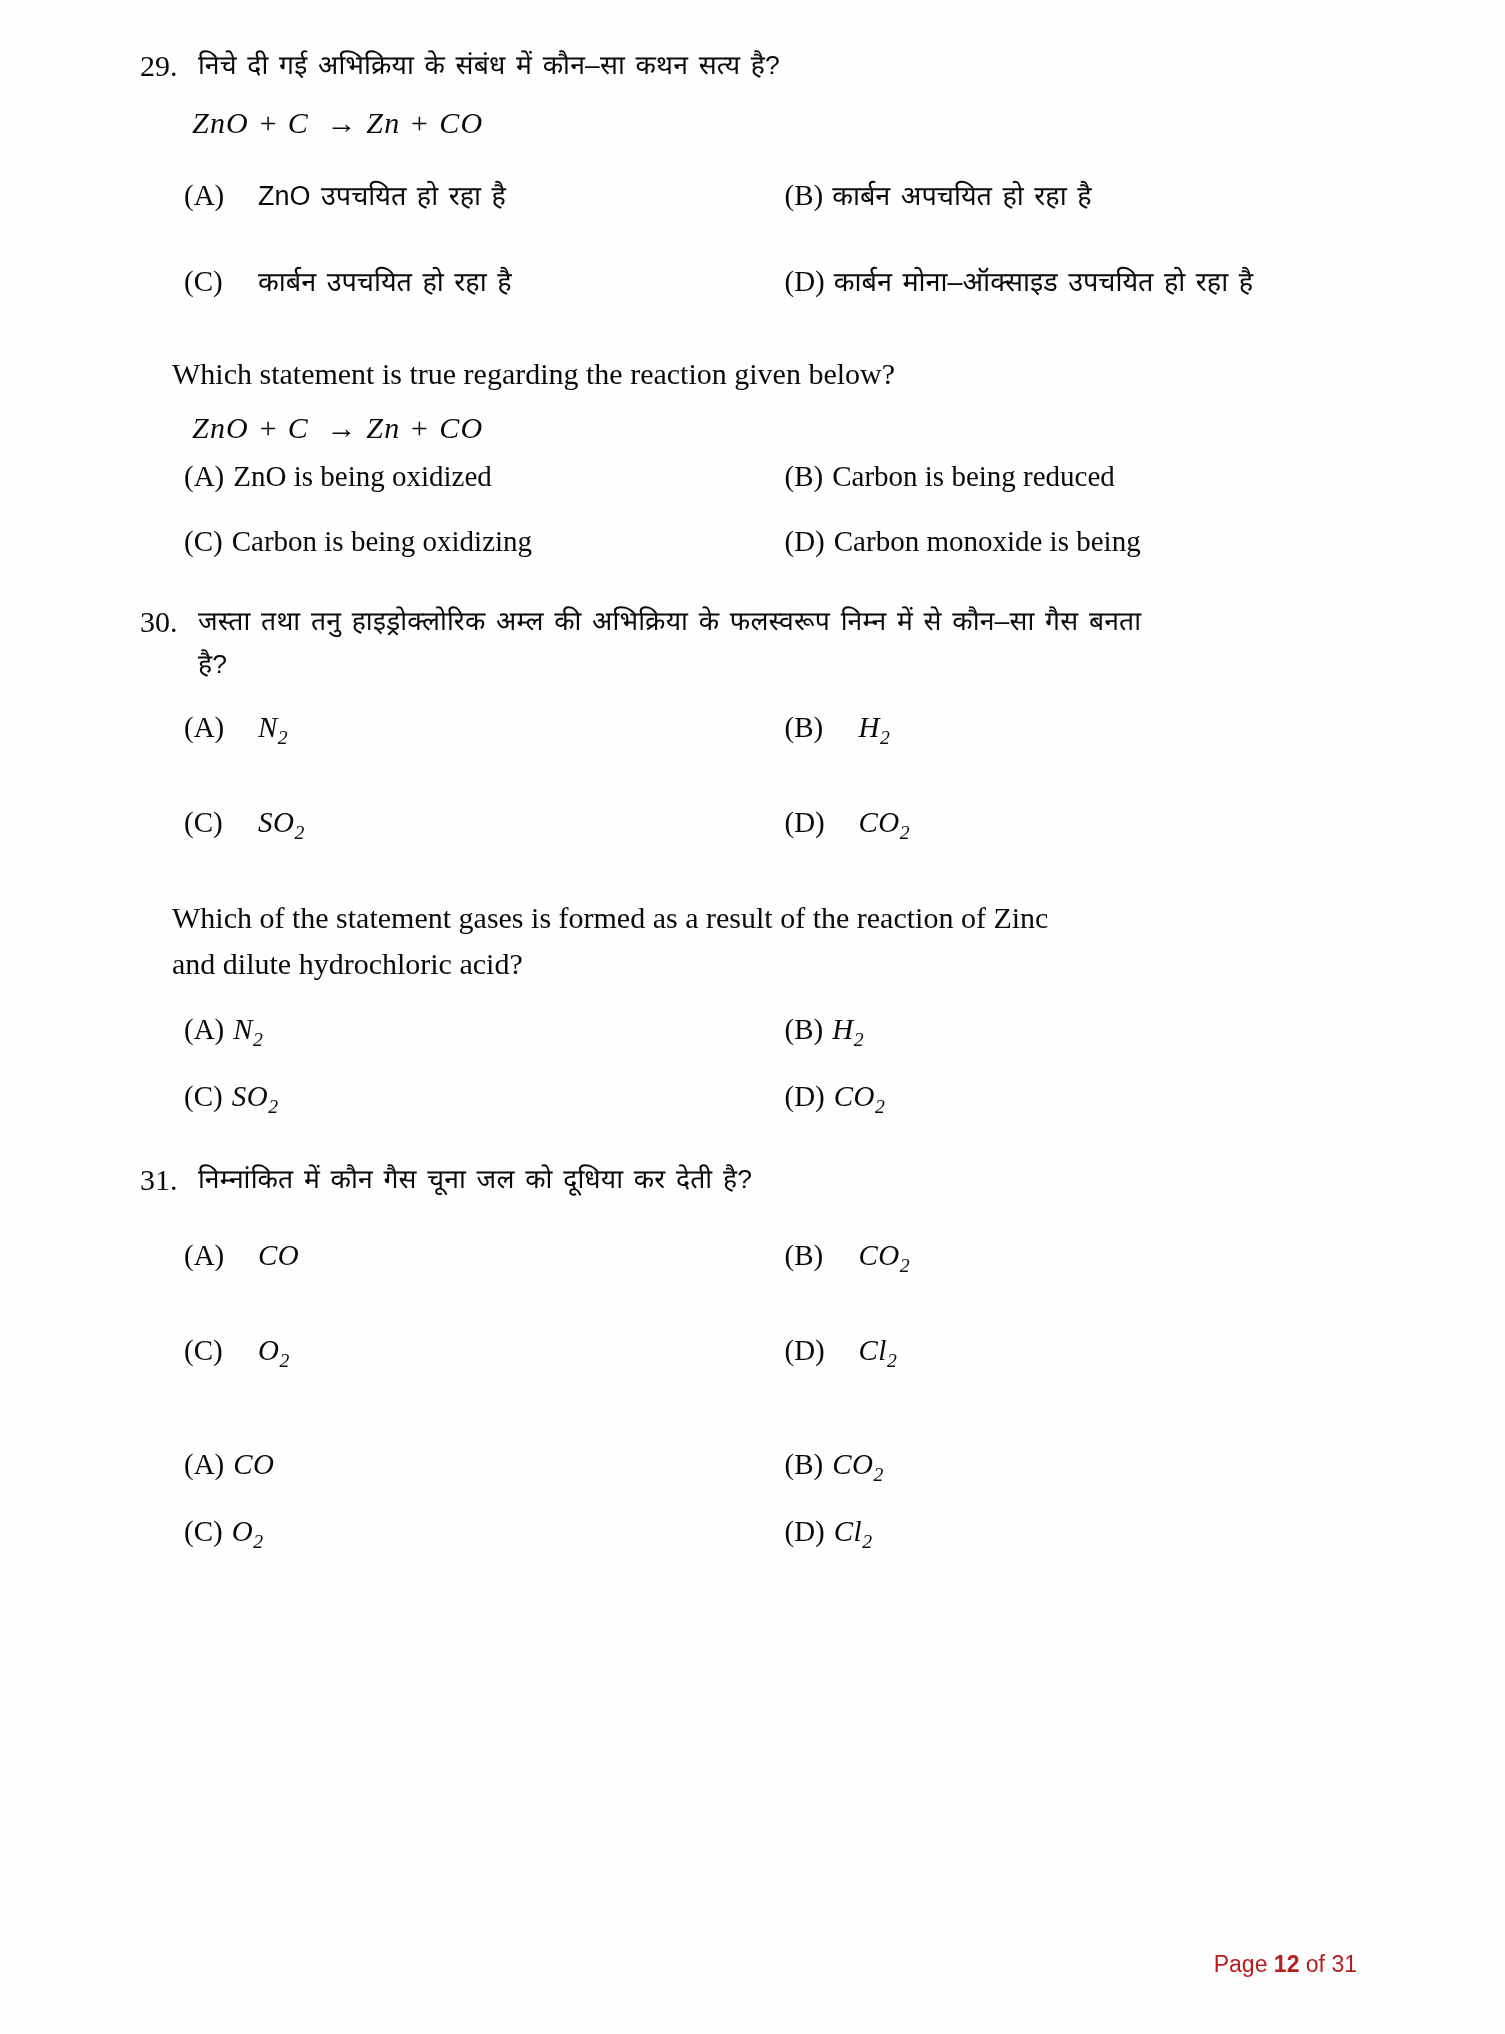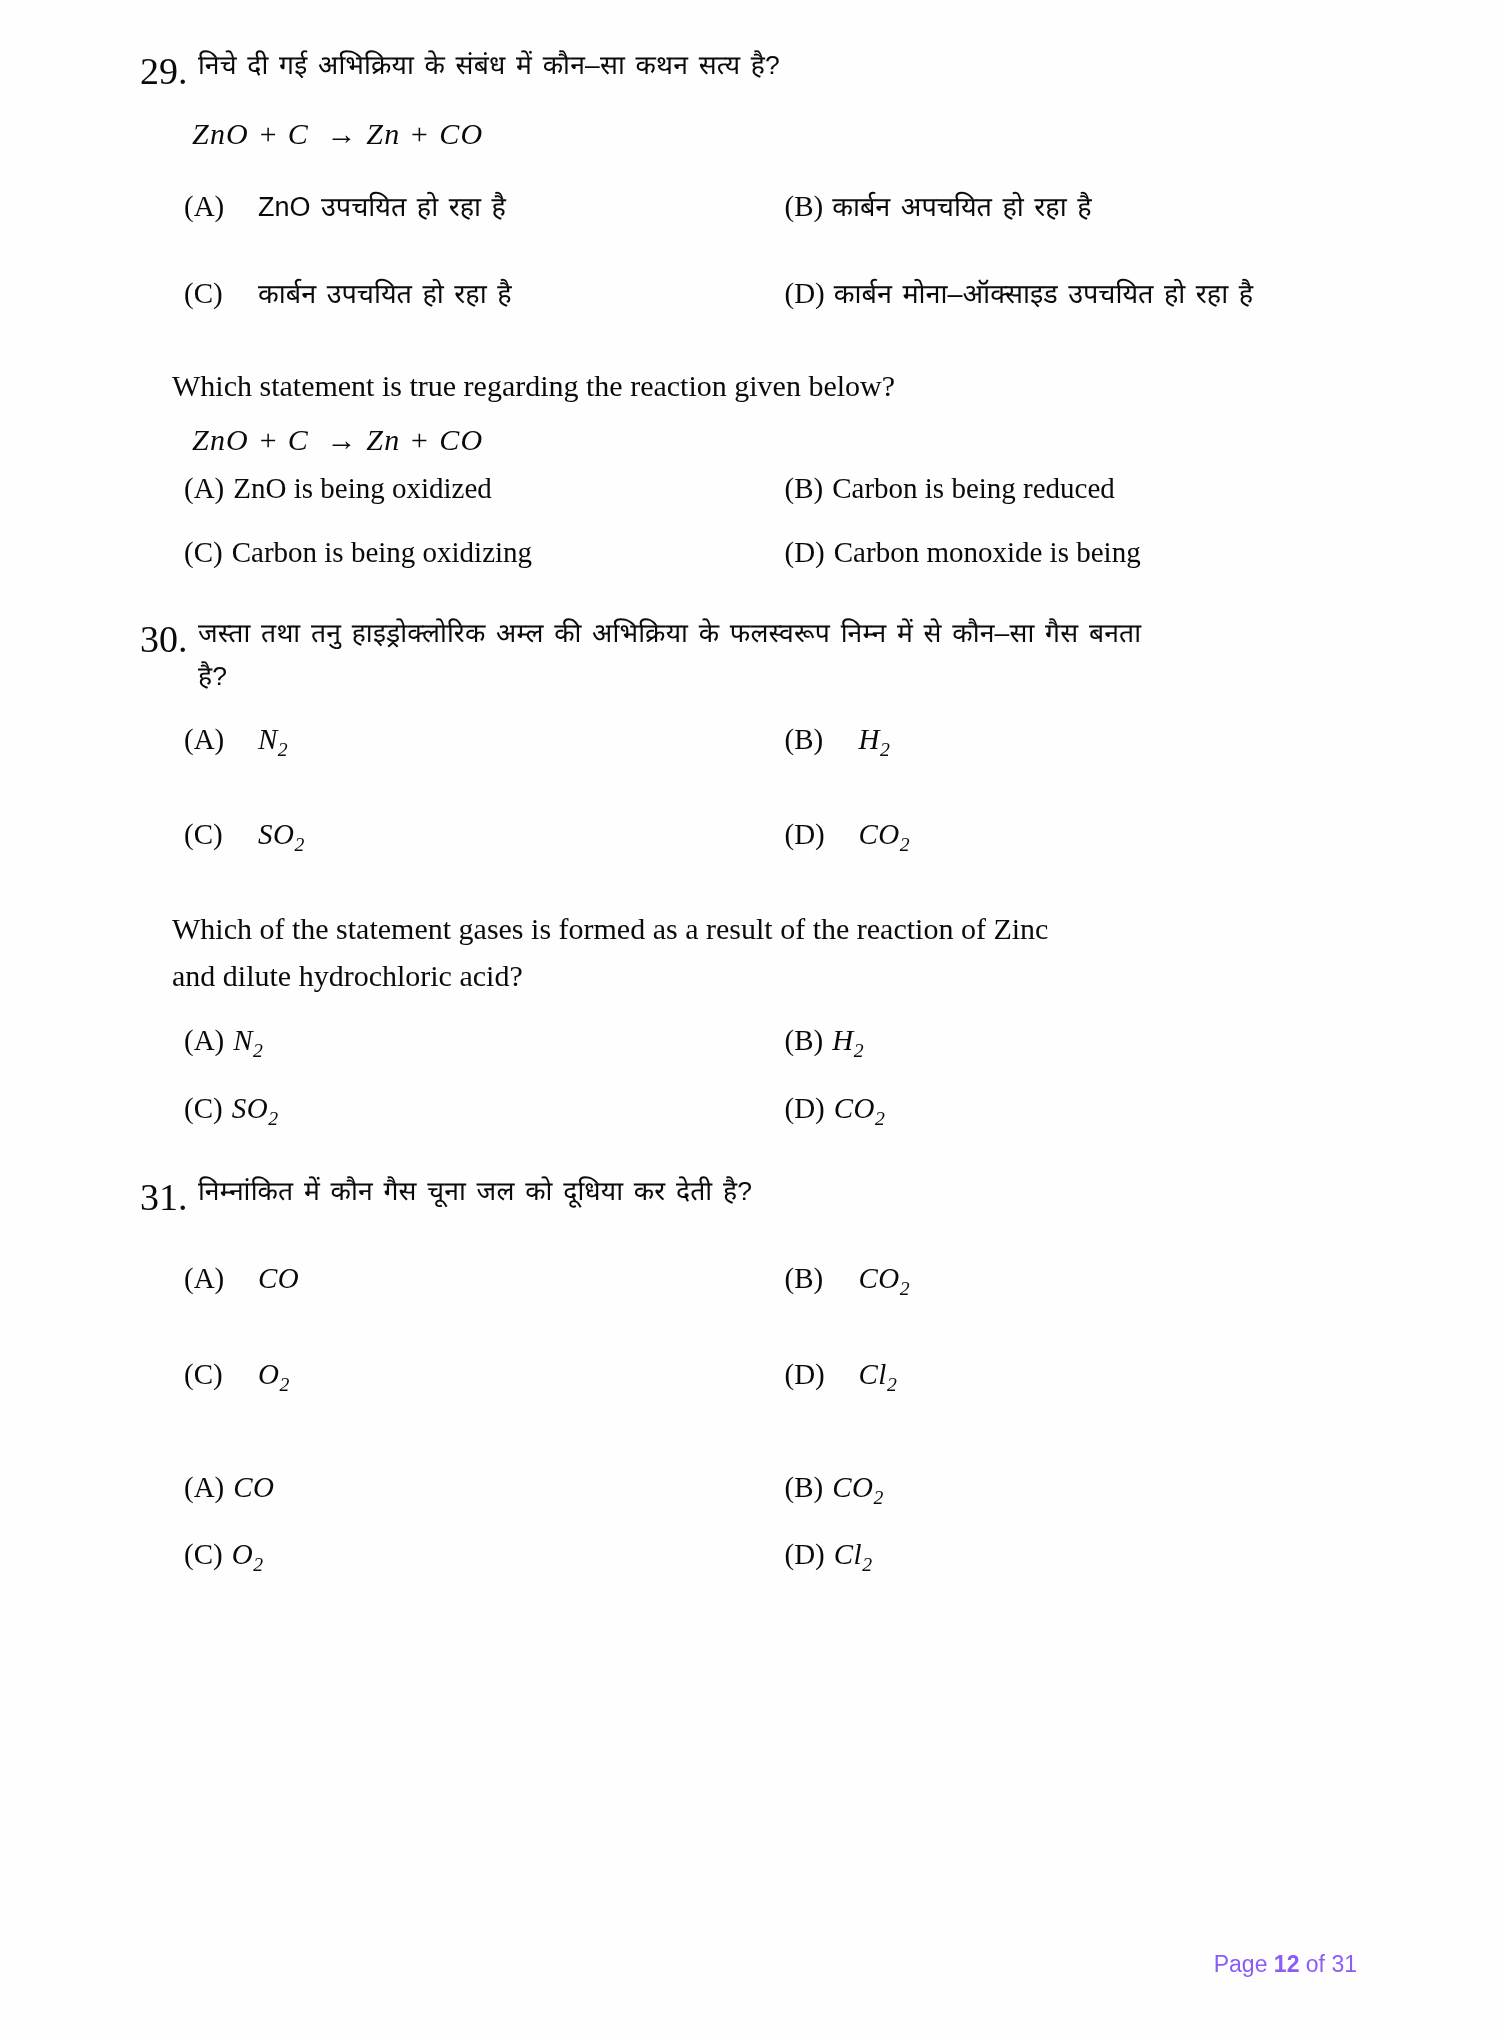--- a/index.html
+++ b/index.html
@@ -30,21 +30,21 @@
   
   .q-block { position: relative; }
 
   .q-row {
     display: flex;
     align-items: flex-start;
   }
   .q-num {
     width: 58px;
     flex: 0 0 58px;
-    font-size: 38px;
+    font-size: 30px;
     line-height: 1.45;
     text-align: left;
     font-family: "Liberation Serif", serif;
   }
   .q-text-hi {
     flex: 1;
     font-family: "Liberation Sans", "DejaVu Sans", sans-serif;
     font-size: 26.5px;
     line-height: 1.62;
     letter-spacing: 0.2px;
@@ -130,21 +130,21 @@
   .gap-s { height: 18px; }
   .gap-m { height: 30px; }
 
   
   .footer {
     position: absolute;
     right: 148px;
     bottom: 56px;
     font-family: "Liberation Sans", sans-serif;
     font-size: 23px;
-    color: #8b5cf6;
+    color: #b91c1c;
   }
   .footer b { font-weight: bold; }
 </style>
 </head>
 <body>
 
 <div class="page">
   <div class="content">
 
     <div class="q-block">

